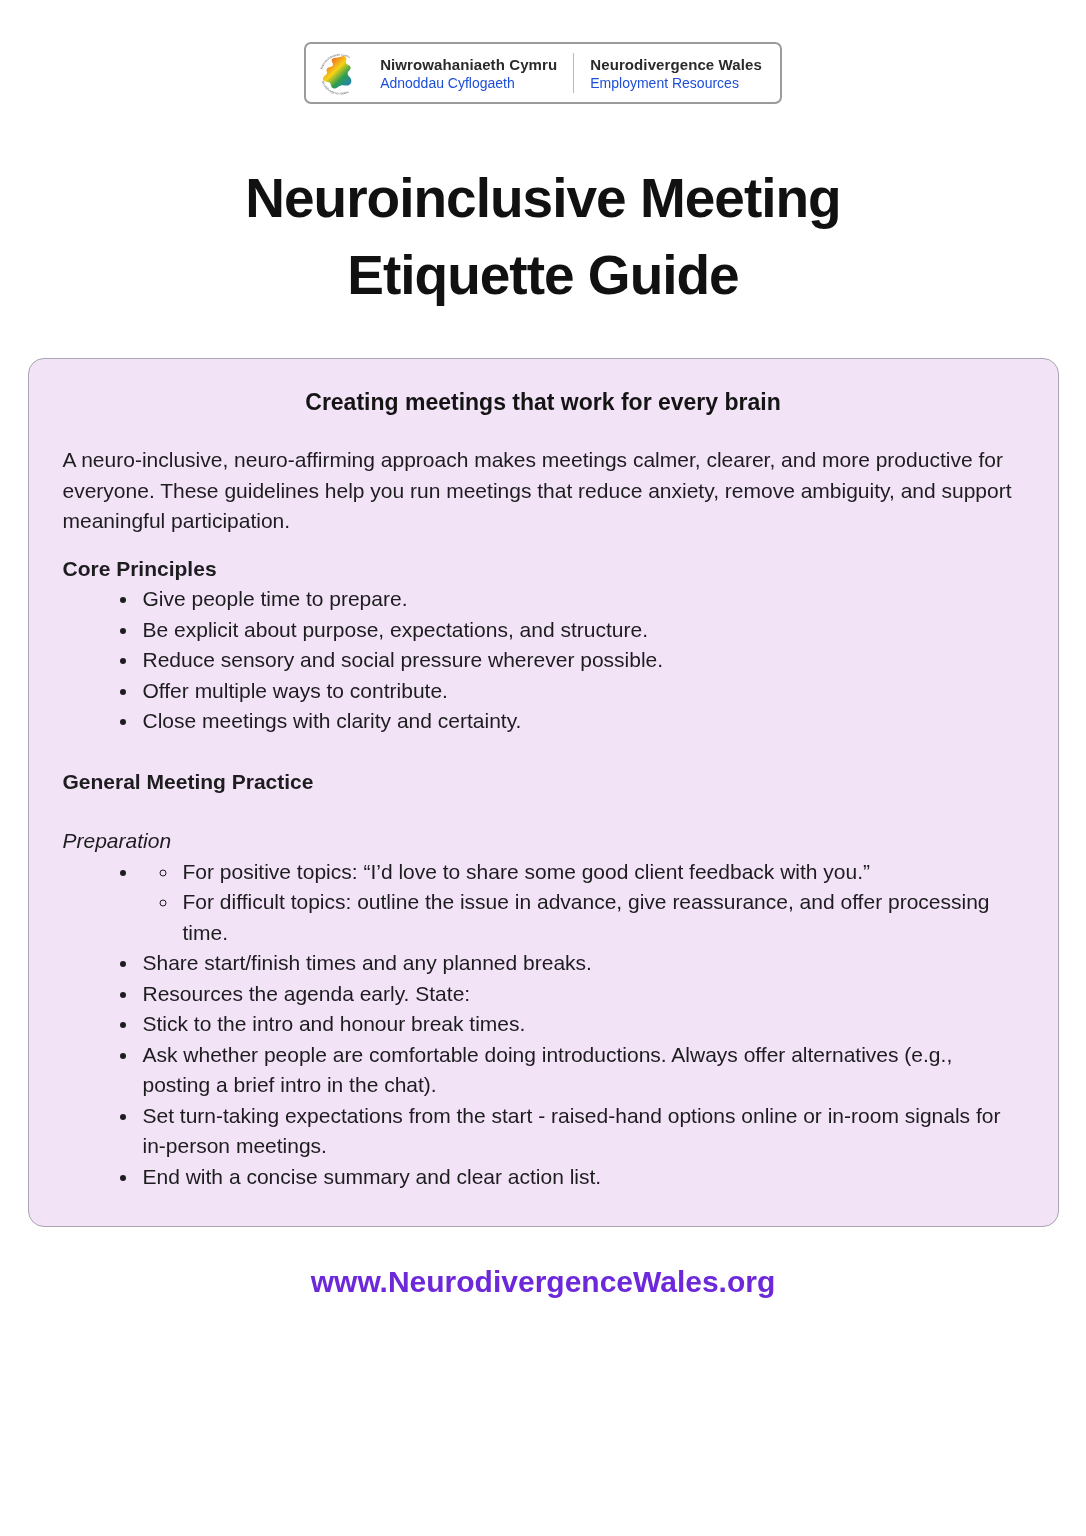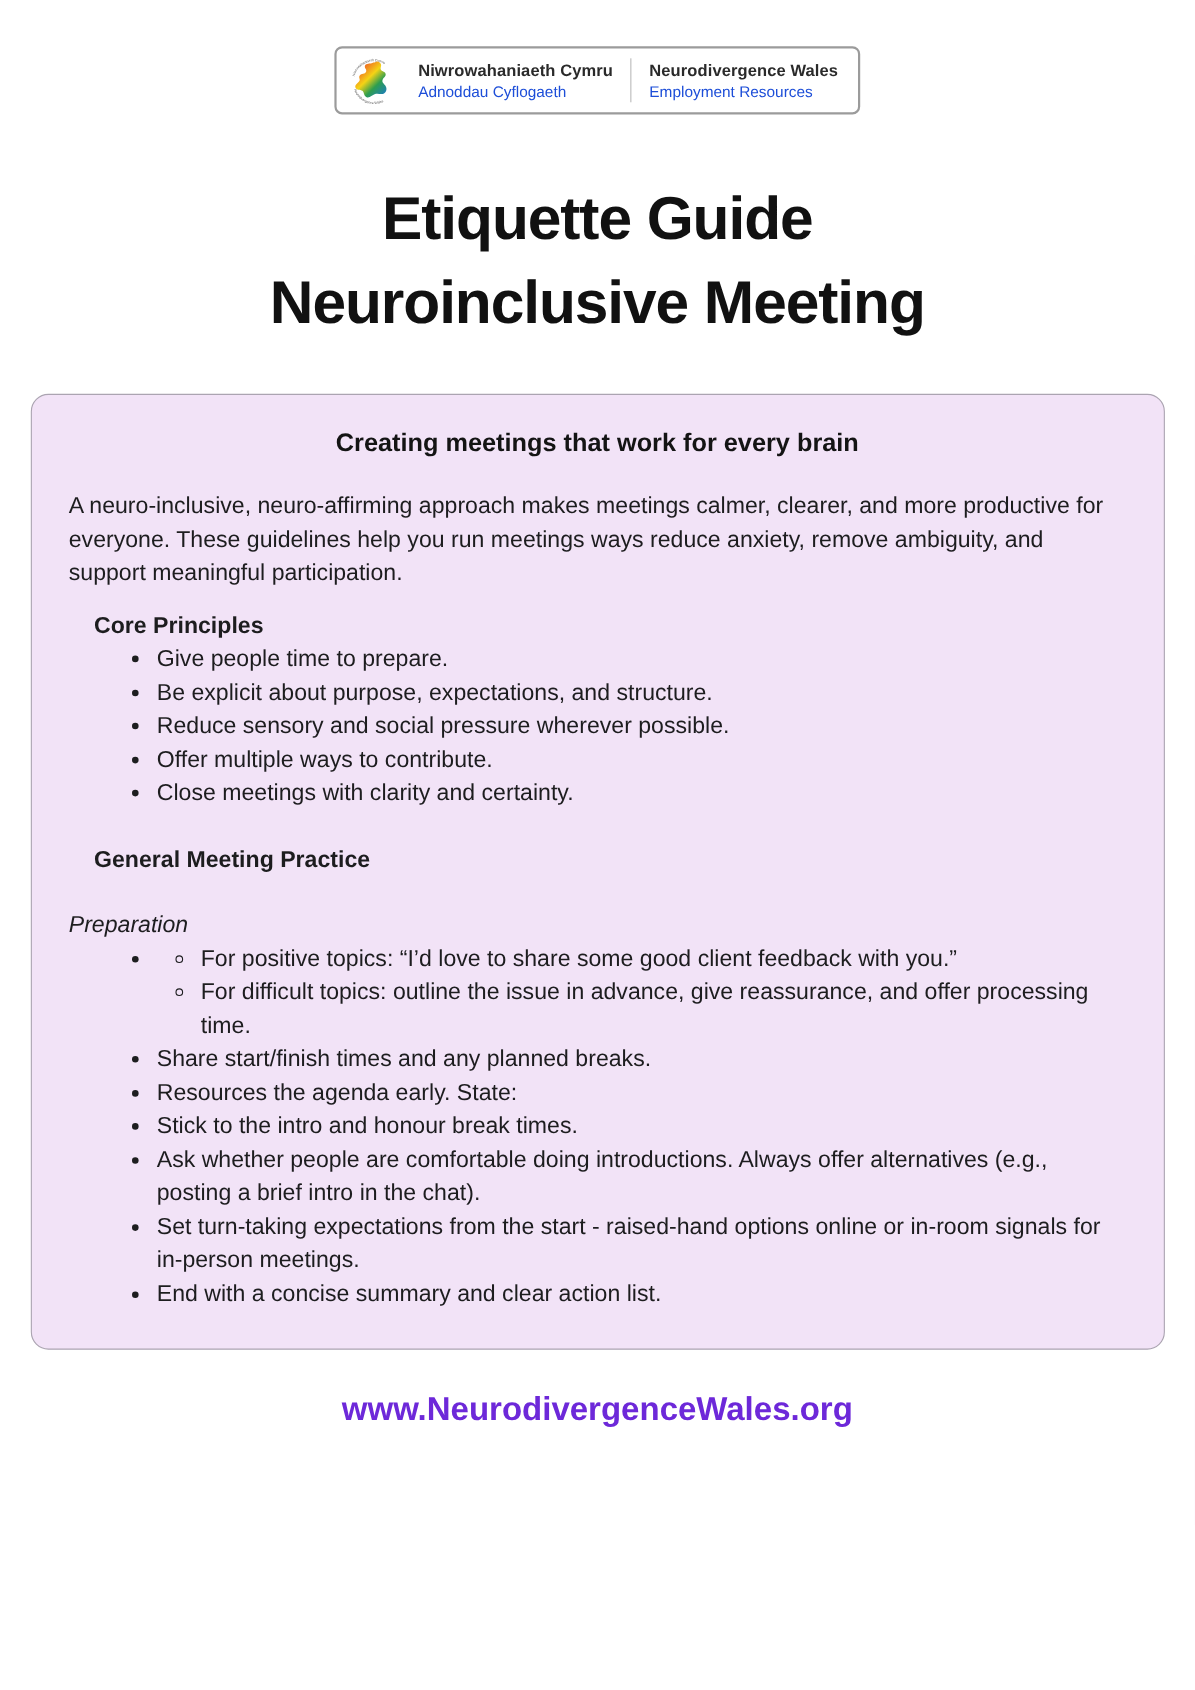--- a/index.html
+++ b/index.html
@@ -64,21 +64,20 @@
     font-size: 23px;
     font-weight: 700;
     line-height: 30px;
     color: #141414;
   }
   .card-intro { margin-top: 28px; }
   .section-heading {
     font-weight: 700;
     font-size: 21px;
     margin-top: 17px;
-    margin-left: 23px;
   }
   .section-heading.spaced { margin-top: 30px; }
   .sub-heading {
     font-style: italic;
     margin-top: 29px;
   }
   ul.bullets {
     list-style: disc;
     padding-left: 38px;
     margin: 0;
@@ -142,28 +141,28 @@
       </div>
       <div class="logo-divider"></div>
       <div class="logo-col">
         <div class="logo-name">Neurodivergence Wales</div>
         <div class="logo-sub">Employment Resources</div>
       </div>
     </div>
   </div>
 
   <h1 class="doc-title">
+    <span>Neuroinclusive Meeting</span>
     <span>Etiquette Guide</span>
-    <span>Neuroinclusive Meeting</span>
   </h1>
 
   <section class="card">
     <h2 class="card-heading">Creating meetings that work for every brain</h2>
 
-    <p class="card-intro">A neuro-inclusive, neuro-affirming approach makes meetings calmer, clearer, and more productive for everyone. These guidelines help you run meetings ways reduce anxiety, remove ambiguity, and support meaningful participation.</p>
+    <p class="card-intro">A neuro-inclusive, neuro-affirming approach makes meetings calmer, clearer, and more productive for everyone. These guidelines help you run meetings that reduce anxiety, remove ambiguity, and support meaningful participation.</p>
 
     <h3 class="section-heading">Core Principles</h3>
     <ul class="bullets">
       <li>Give people time to prepare.</li>
       <li>Be explicit about purpose, expectations, and structure.</li>
       <li>Reduce sensory and social pressure wherever possible.</li>
       <li>Offer multiple ways to contribute.</li>
       <li>Close meetings with clarity and certainty.</li>
     </ul>
 

